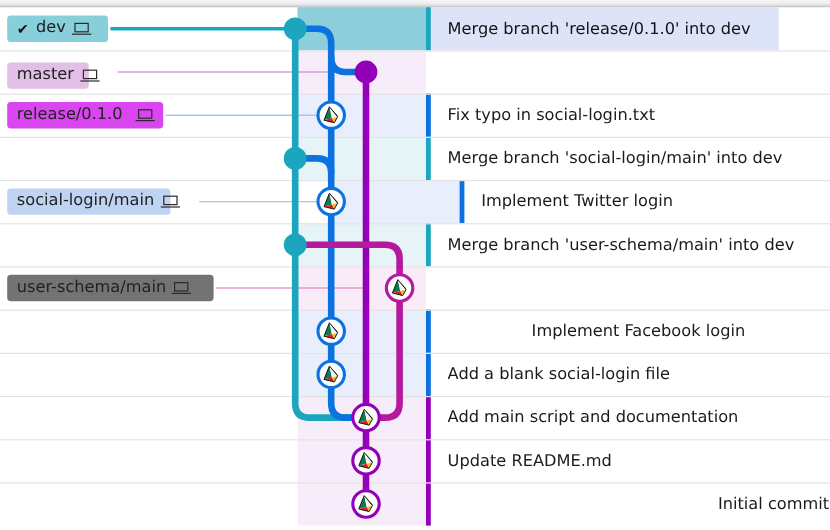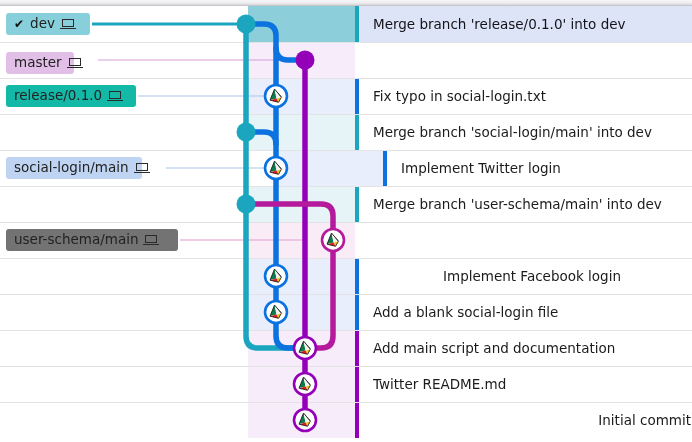--- a/index.html
+++ b/index.html
@@ -19,21 +19,21 @@
   }
 
   
   .rows{position:absolute;left:0;top:6px;width:692px;height:436px;}
   .row{position:absolute;left:0;width:692px;height:36px;}
 
   .row .leftpane{
     position:absolute;left:0;top:0;width:355px;height:36px;
   }
   .row .msgpane{
-    position:absolute;left:355px;top:0;width:337px;height:36px;
+    position:absolute;left:355px;top:0;width:294px;height:36px;
   }
   .row .accent{
     position:absolute;left:0;top:0;width:4px;height:36px;
   }
   .row .msg{
     position:absolute;left:18px;top:0;height:36px;line-height:36px;
     white-space:nowrap;overflow:hidden;text-overflow:ellipsis;
     width:318px;color:#1b1b1b;font-size:13.5px;
   }
   .row.sel .msgpane{background:#dde4f7;}
@@ -58,21 +58,21 @@
   .badge .laptop{display:inline-block;width:14px;height:11px;position:relative;}
   .badge .laptop i{
     display:block;position:absolute;left:1px;top:0;width:12px;height:8px;
     border:1.4px solid #2a2a2a;box-sizing:border-box;background:transparent;
   }
   .badge .laptop b{
     display:block;position:absolute;left:-1px;top:9px;width:16px;height:1.6px;background:#2a2a2a;
   }
   .badge.teal{background:#86cfdb;}
   .badge.pink{background:#e2bfe6;}
-  .badge.blue{background:#14b8a6;}
+  .badge.blue{background:#d946ef;justify-content:space-between;}
   .badge.lblue{background:#bfd4f2;}
   .badge.lpink{background:#737373;}
 </style>
 </head>
 <body>
 
 <div id="app">
 
   <div class="topstrip"></div>
 
@@ -168,21 +168,21 @@
           <div class="msg">Add main script and documentation</div>
         </div>
       </div>
       <div class="sep" style="top: 324px;"></div>
       <div class="row" style="top: 360px;">
         <div class="leftpane" style="background: transparent;">
           <div style="position: absolute; left: 248px; top: 0px; right: 0px; height: 100%; background: rgb(247, 236, 249);"></div>
         </div>
         <div class="msgpane">
           <div class="accent" style="background: rgb(148, 0, 184);"></div>
-          <div class="msg">Twitter README.md</div>
+          <div class="msg">Update README.md</div>
         </div>
       </div>
       <div class="sep" style="top: 360px;"></div>
       <div class="row" style="top: 396px; text-align: right;">
         <div class="leftpane" style="background: transparent;">
           <div style="position: absolute; left: 248px; top: 0px; right: 0px; height: 100%; background: rgb(247, 236, 249);"></div>
         </div>
         <div class="msgpane">
           <div class="accent" style="background: rgb(148, 0, 184);"></div>
           <div class="msg">Initial commit</div>

